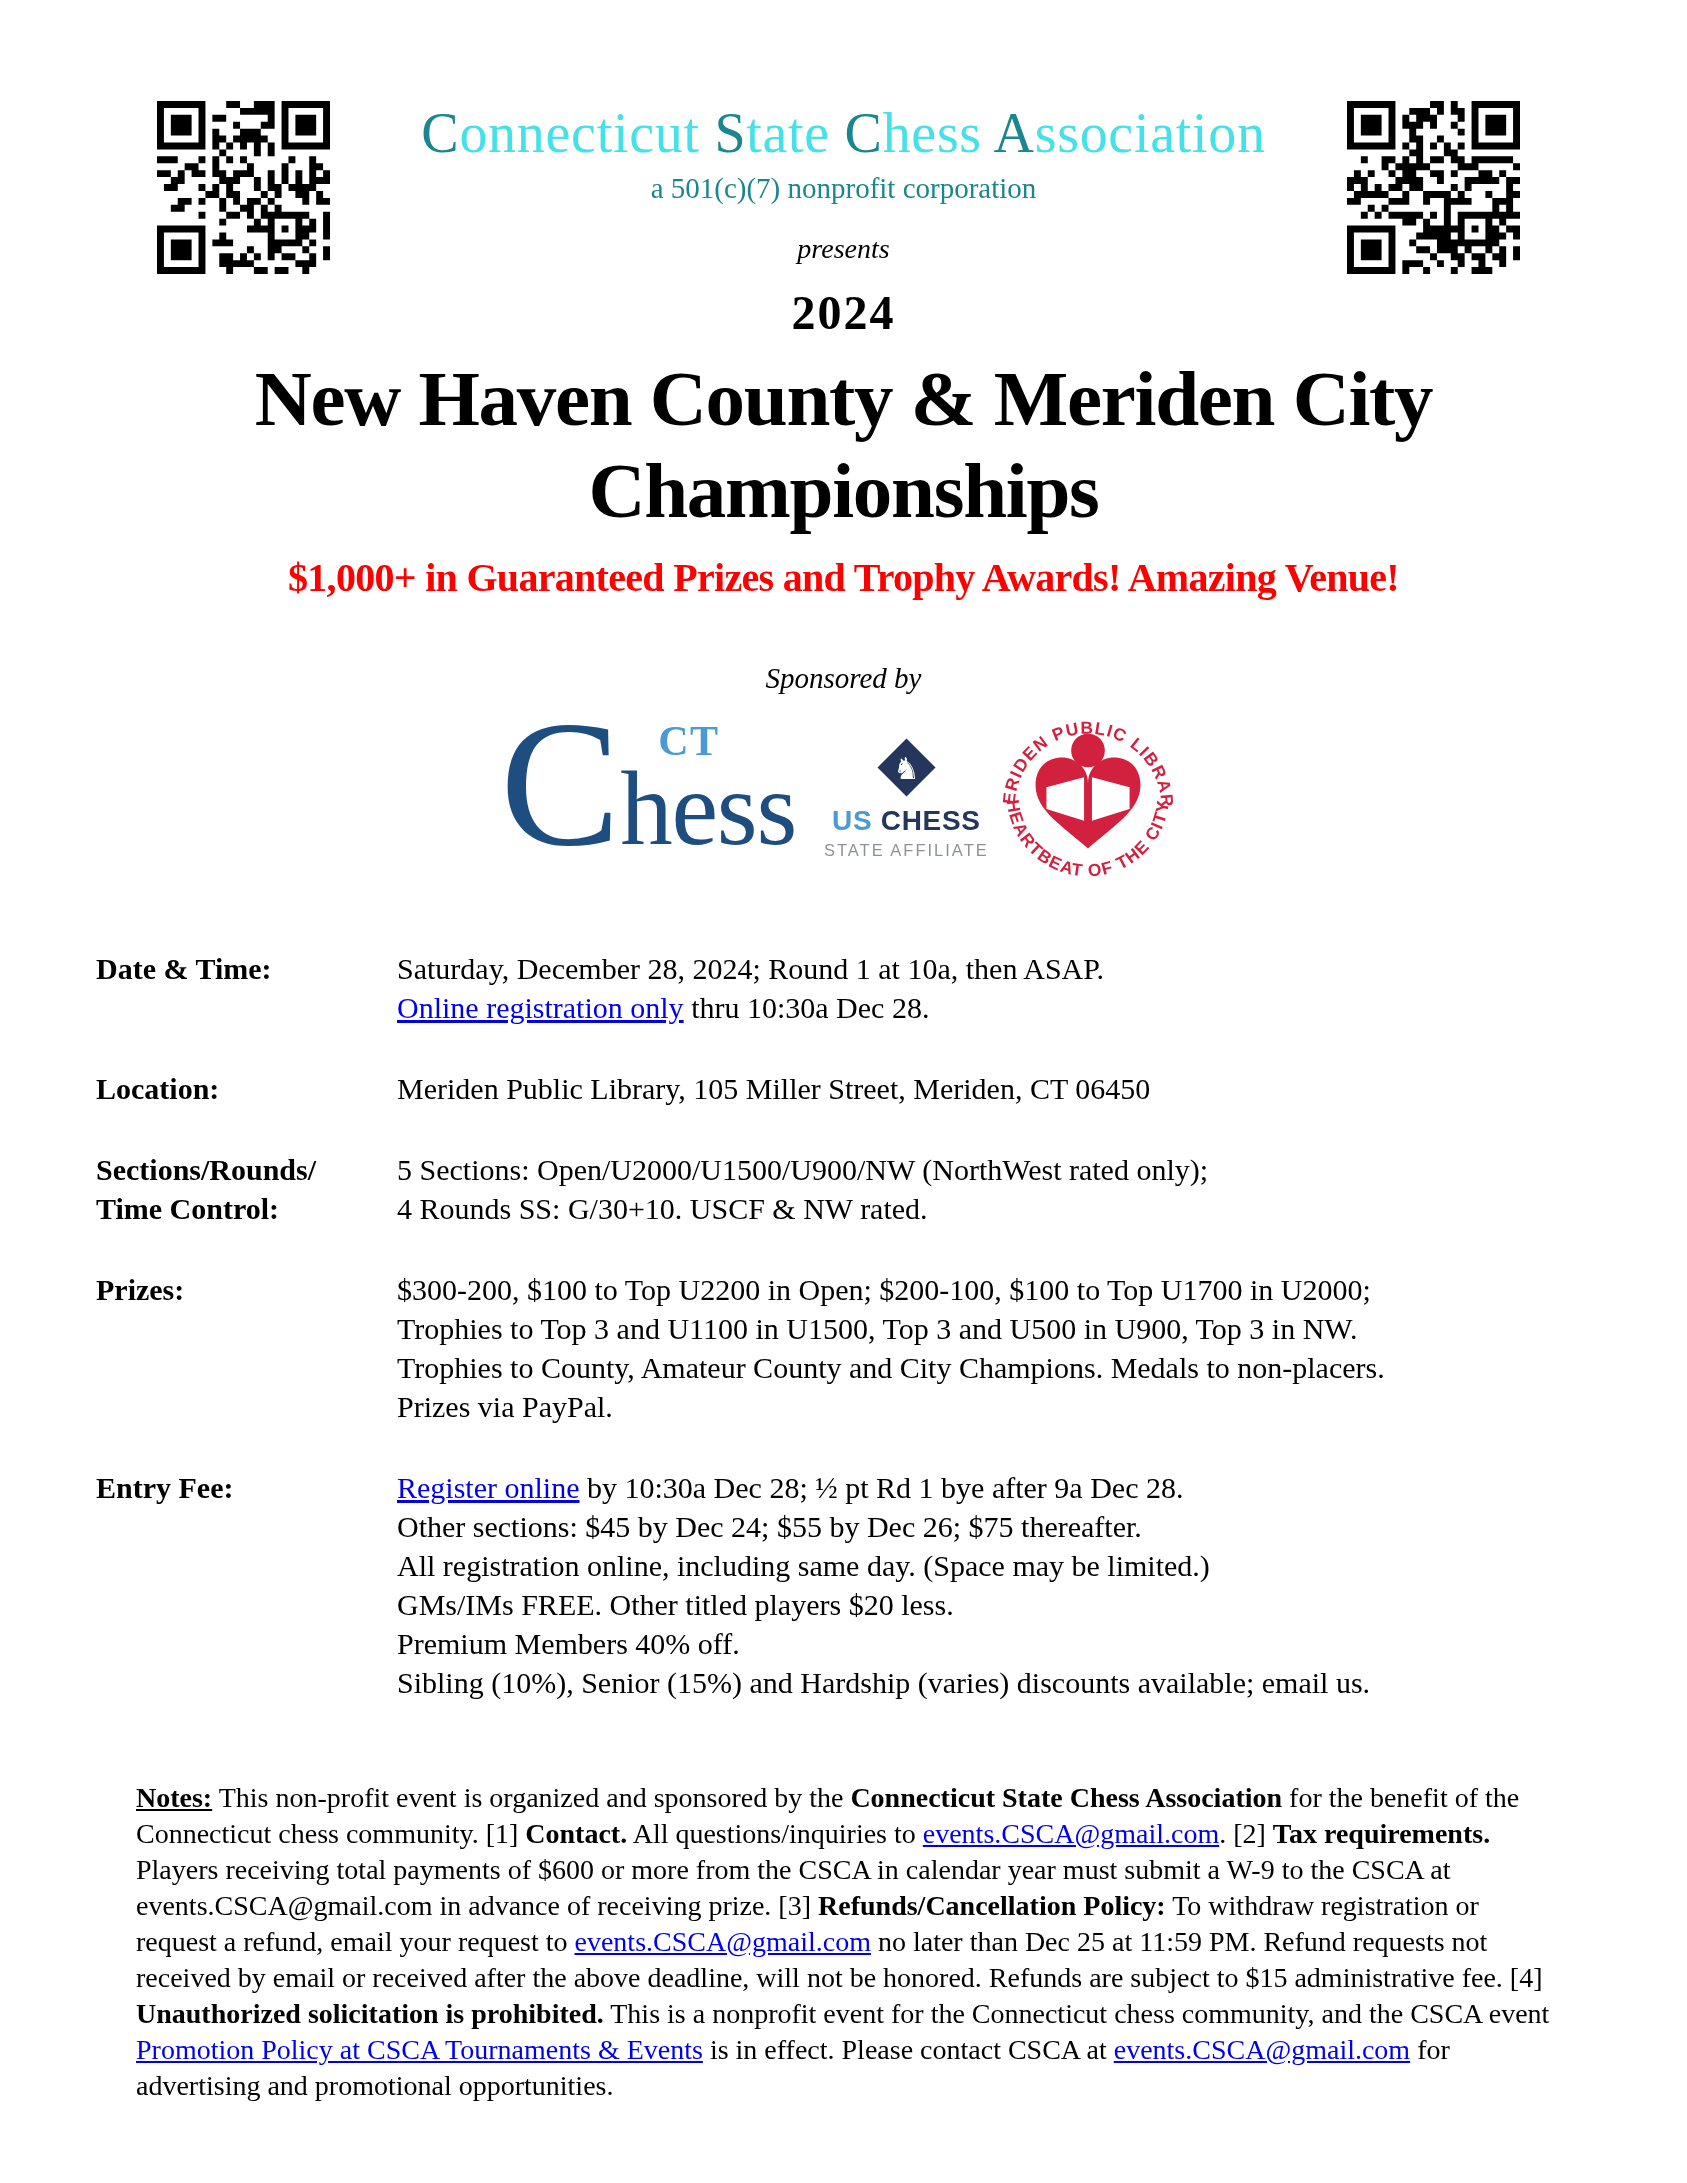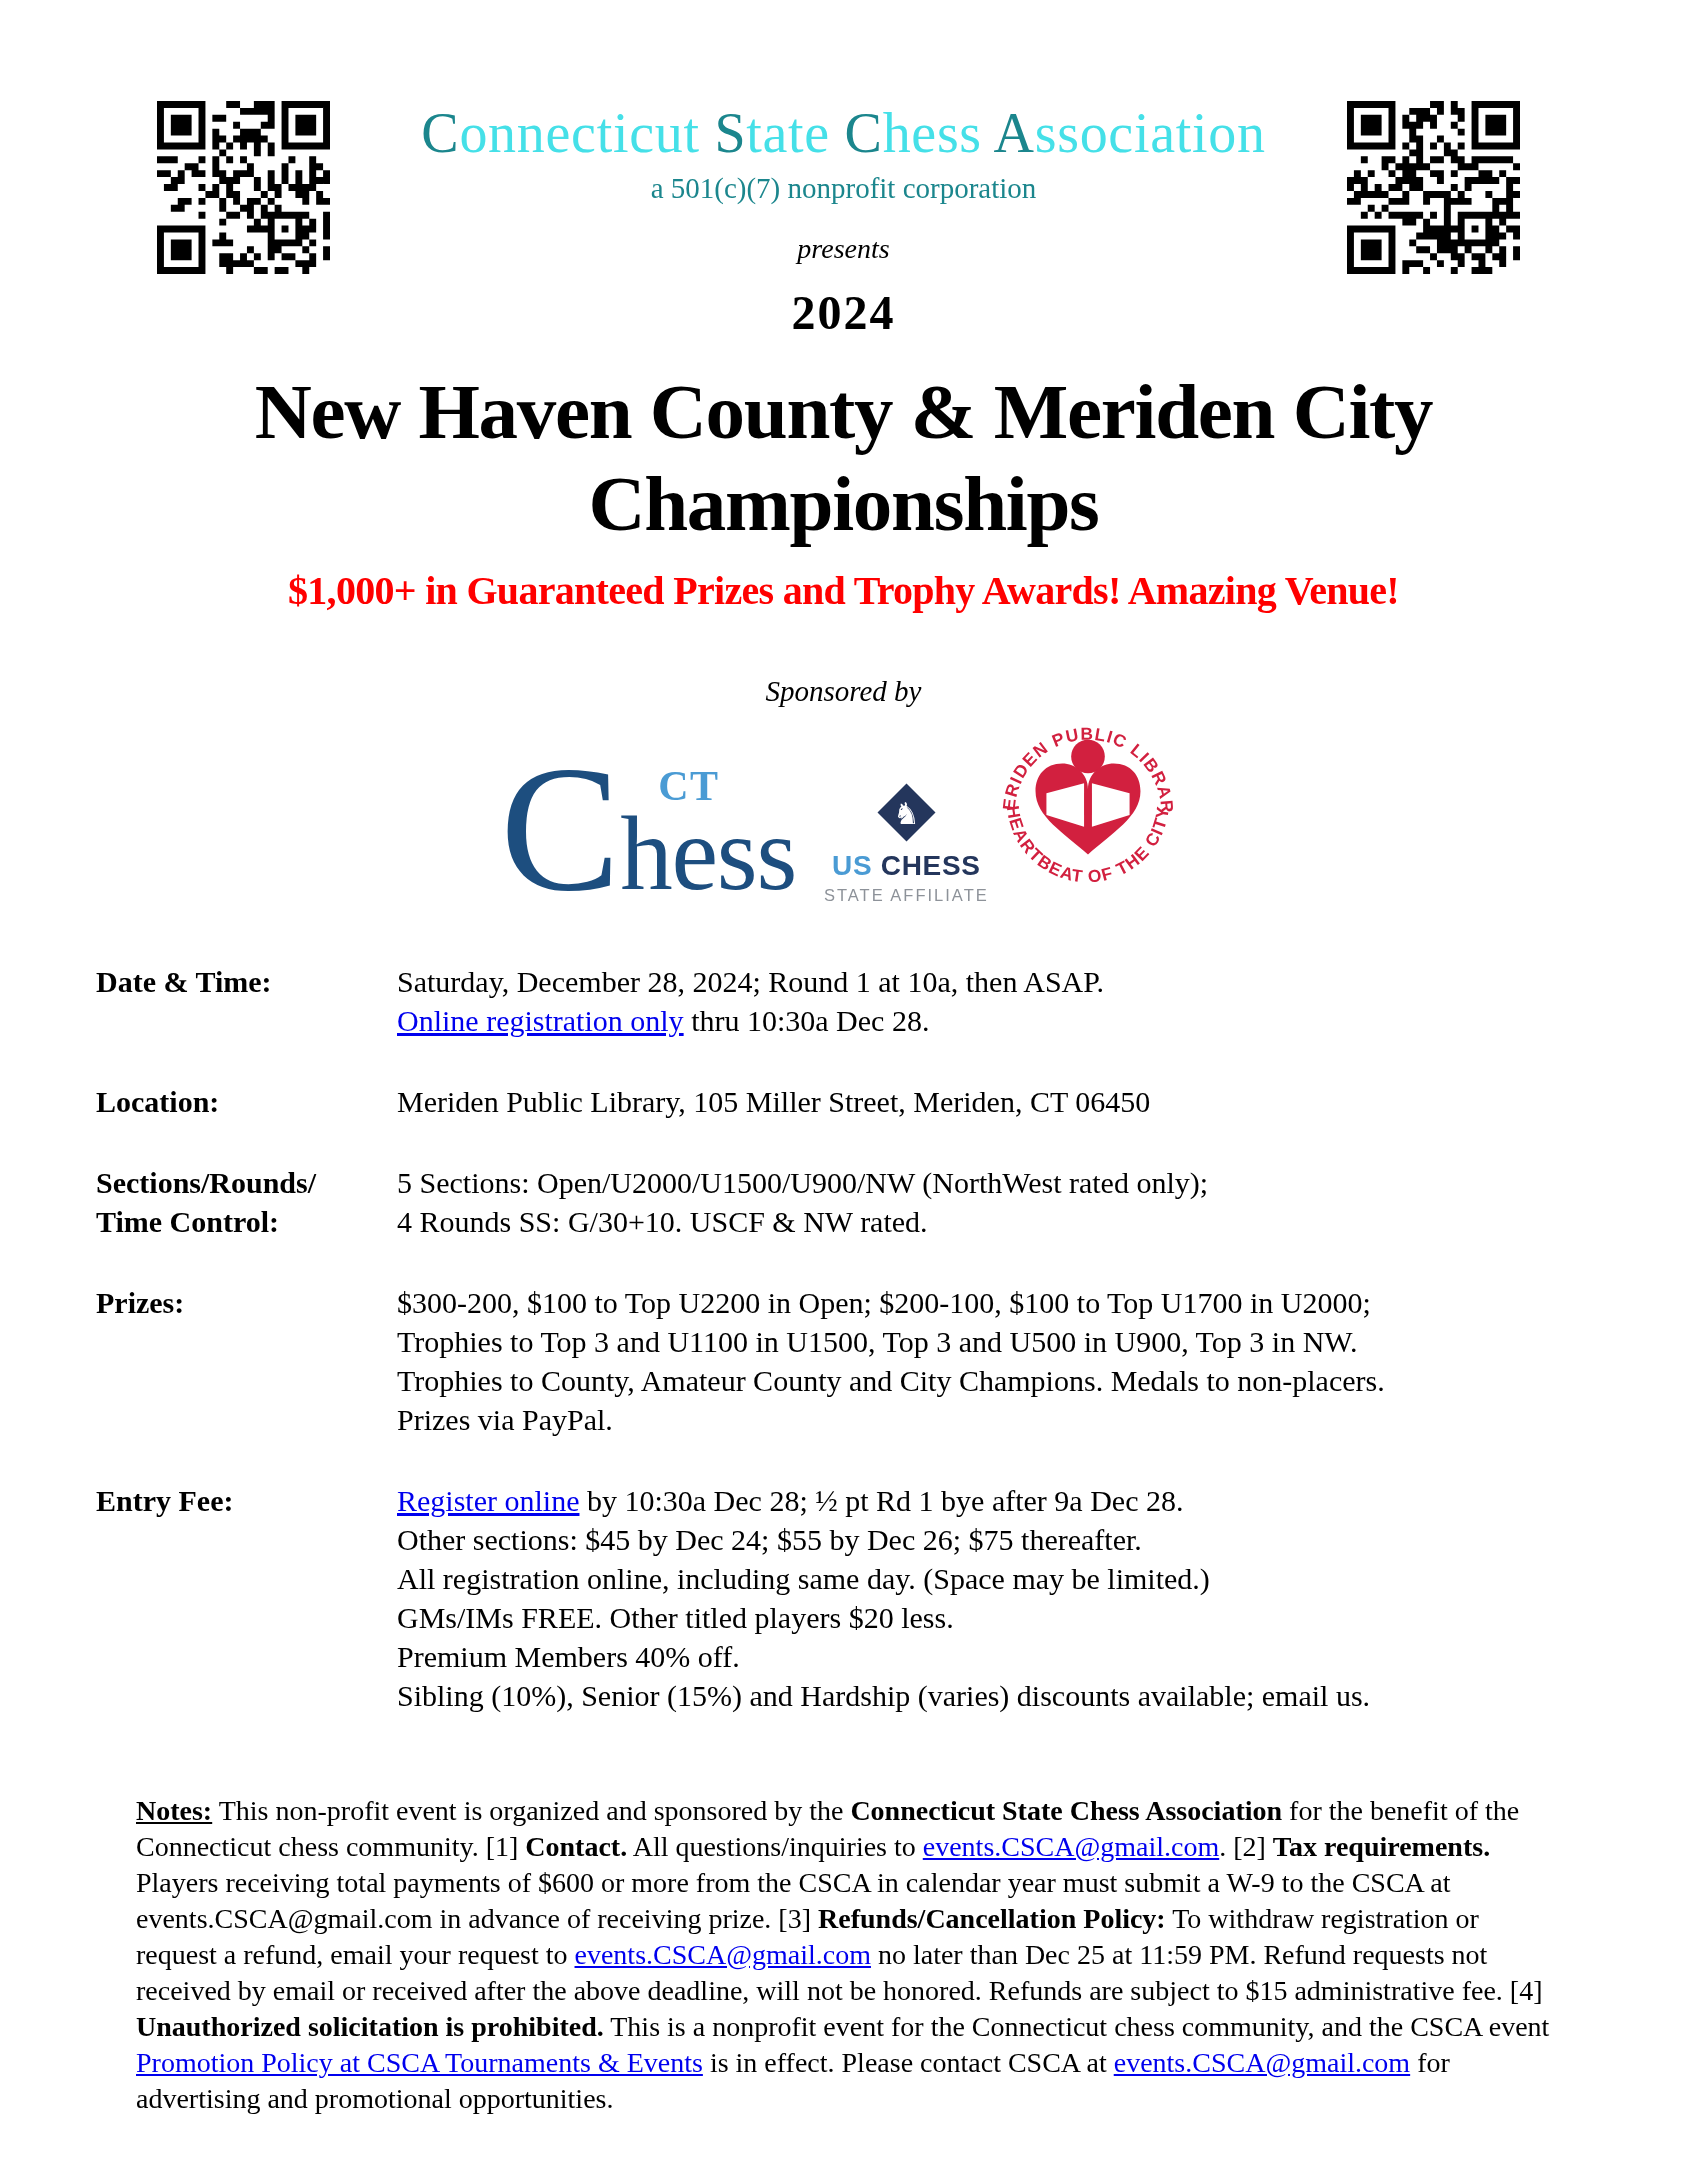--- a/index.html
+++ b/index.html
@@ -17,25 +17,25 @@
   .qr.left{left:157px;}
   .qr.right{left:1347px;}
   
   .header{padding-top:105px;text-align:center;}
   .org-name{font-size:56px;line-height:1;letter-spacing:0.7px;}
   .tone-dark{color:var(--teal-dark);}
   .tone-light{color:var(--cyan);}
   .subtitle{font-size:29px;color:var(--teal-dark);margin-top:10.6px;}
   .presents{font-size:28px;font-style:italic;margin-top:28px;}
   .year{font-size:48px;font-weight:bold;margin-top:20px;letter-spacing:2px;}
-  .big-title{font-size:79px;font-weight:bold;line-height:1.17;margin-top:26px;letter-spacing:-1.3px;}
+  .big-title{font-size:79px;font-weight:bold;line-height:1.17;margin-top:13px;letter-spacing:-1.3px;}
   .tagline{font-size:40px;font-weight:bold;color:var(--red);margin-top:17px;letter-spacing:-0.7px;}
   .sponsored{font-size:29px;font-style:italic;margin-top:61px;}
   
-  .logos-row{display:flex;justify-content:center;align-items:flex-end;margin-top:18.5px;height:179px;}
+  .logos-row{display:flex;justify-content:center;align-items:flex-start;margin-top:18.5px;height:179px;}
   .ct-chess{display:flex;align-items:flex-end;}
   .wordmark{position:relative;display:inline-block;white-space:nowrap;}
   .big-c{font-size:180px;line-height:0.78;color:var(--navy);}
   .hess{font-size:105px;line-height:1;color:var(--navy);letter-spacing:-1.3px;}
   .ct-sup{position:absolute;top:2.6px;left:158px;font-size:42px;font-weight:bold;color:var(--light-blue);letter-spacing:1.3px;}
   .us-chess{margin-left:28px;display:flex;flex-direction:column;align-items:center;padding-bottom:1.3px;font-family:"Liberation Sans","DejaVu Sans",sans-serif;}
   .diamond-wrap{width:64px;height:64px;position:relative;margin-bottom:5.3px;}
   .diamond{position:absolute;left:11.2px;top:11.2px;width:41px;height:41px;background:var(--us-navy);transform:rotate(45deg);}
   .diamond-glyph{position:absolute;left:0;top:0;width:64px;height:64px;display:flex;align-items:center;justify-content:center;color:#fff;font-size:30px;font-family:"DejaVu Sans",sans-serif;}
   .us-chess-line{font-size:28px;font-weight:bold;letter-spacing:0.7px;white-space:nowrap;}

